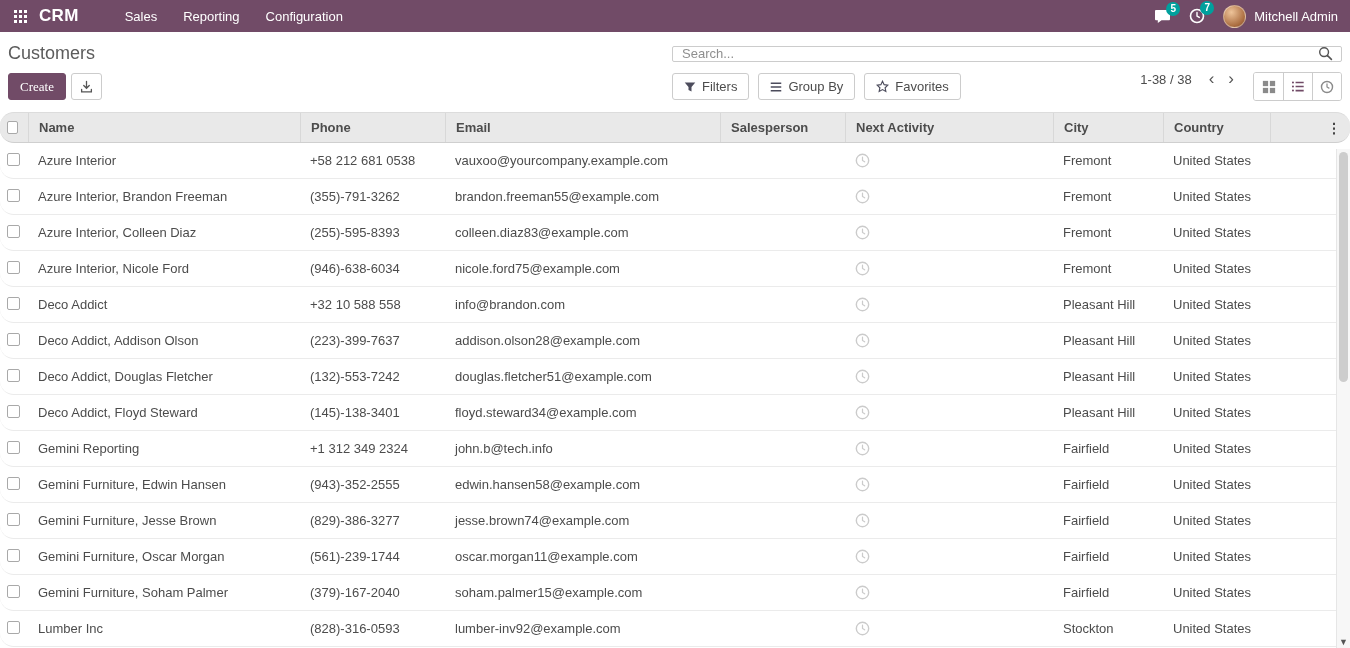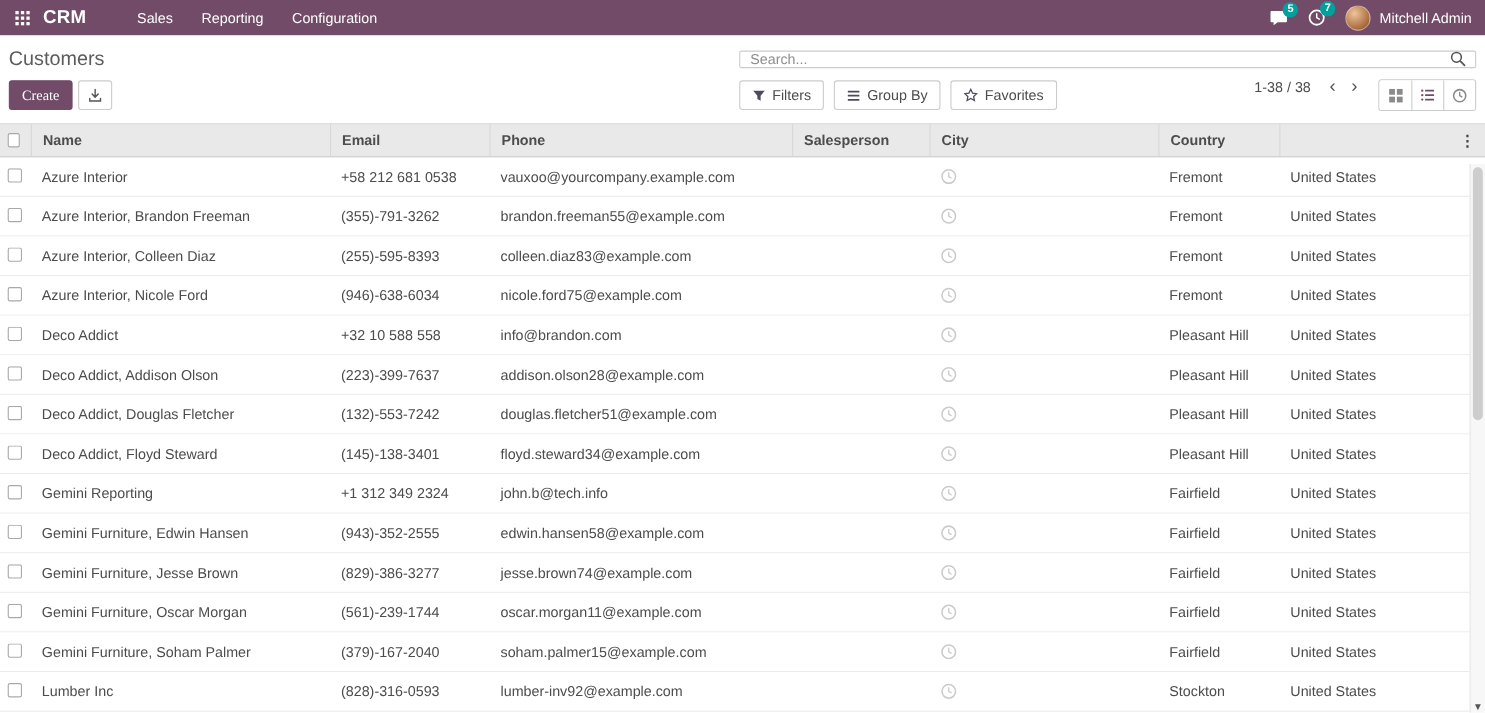--- a/index.html
+++ b/index.html
@@ -63,20 +63,21 @@
   .view-switcher { display:flex; border:1px solid #ccc; border-radius:3px; margin-left:12px; overflow:hidden; }
   .vs-btn { width:29px; height:27px; display:flex; align-items:center; justify-content:center; background:#fff; border:none; border-left:1px solid #ccc; cursor:pointer; }
   .vs-btn:first-child { border-left:none; }
 
   
   .table { width:100%; }
   .thead, .tr {
     display:grid;
     grid-template-columns: 28px 272px 145px 275px 125px 208px 110px 107px 1fr;
     align-items:center;
+    border-radius:14px;
   }
   .thead {
     background:#e9e9e9; height:31px; font-weight:bold; font-size:13px; color:#4c4c4c;
     border-top:1px solid #dcdcdc; border-bottom:1px solid #cfcfcf; position:relative;
   }
   .th { padding:0 10px; height:100%; display:flex; align-items:center; border-left:1px solid #d8d8d8; white-space:nowrap; overflow:hidden; }
   .th.no-sep { border-left:none; }
   .th-check { justify-content:flex-start; padding-left:7px; }
   .tr { height:36px; border-bottom:1px solid #ebebeb; font-size:13px; cursor:pointer; background:#fff; }
   .td { padding:0 10px; white-space:nowrap; overflow:hidden; text-overflow:ellipsis; color:#4c4c4c; }
@@ -210,23 +211,24 @@
       </div>
     </div>
   </div>
 
   <div class="table">
     <div class="thead">
       <div class="th th-check no-sep">
         <span class="checkbox"></span>
       </div>
       <div class="th">Name</div>
+      <div class="th">Phone</div>
       <div class="th">Email</div>
-      <div class="th">Phone</div>
       <div class="th">Salesperson</div>
+      <div class="th">Next Activity</div>
       <div class="th">City</div>
       <div class="th">Country</div>
       <div class="th"></div>
       <span class="col-dots">⋮</span>
     </div>
     <div class="tbody">
     <div class="tr">
       <div class="td td-check">
         <span class="checkbox"></span>
       </div>

